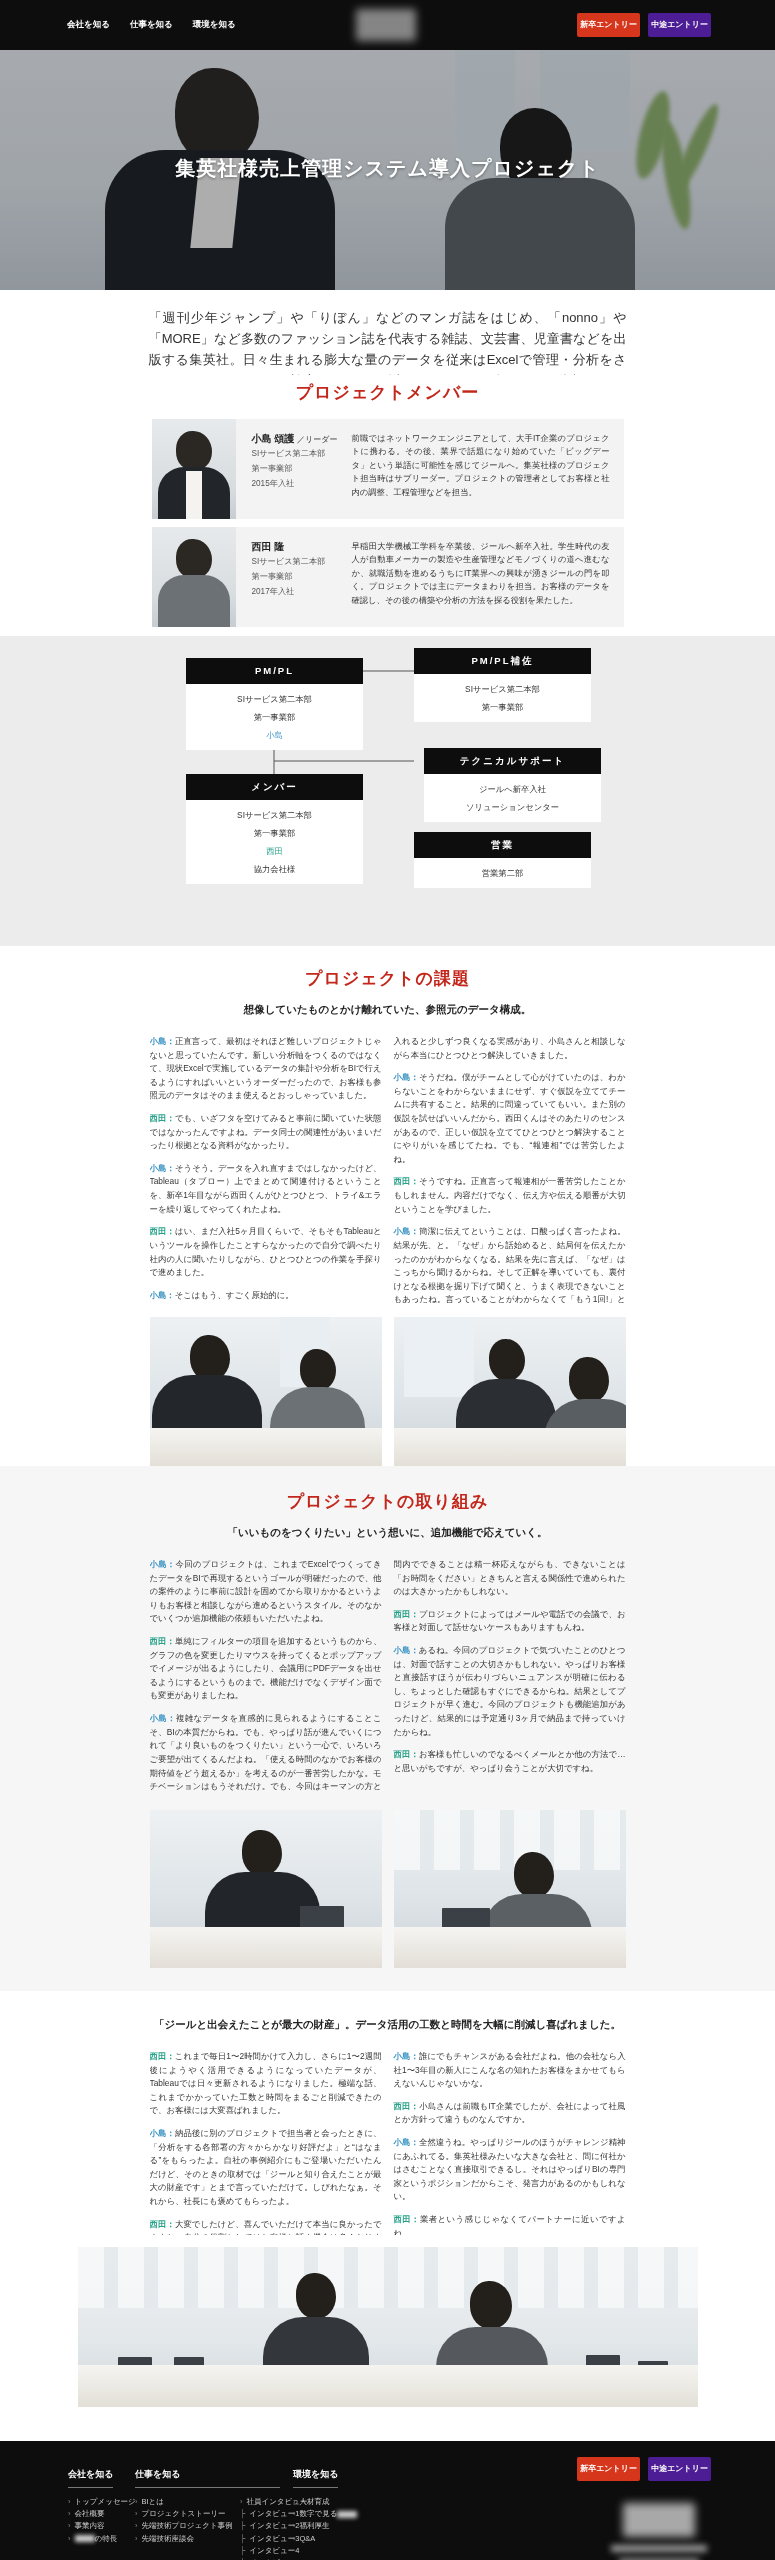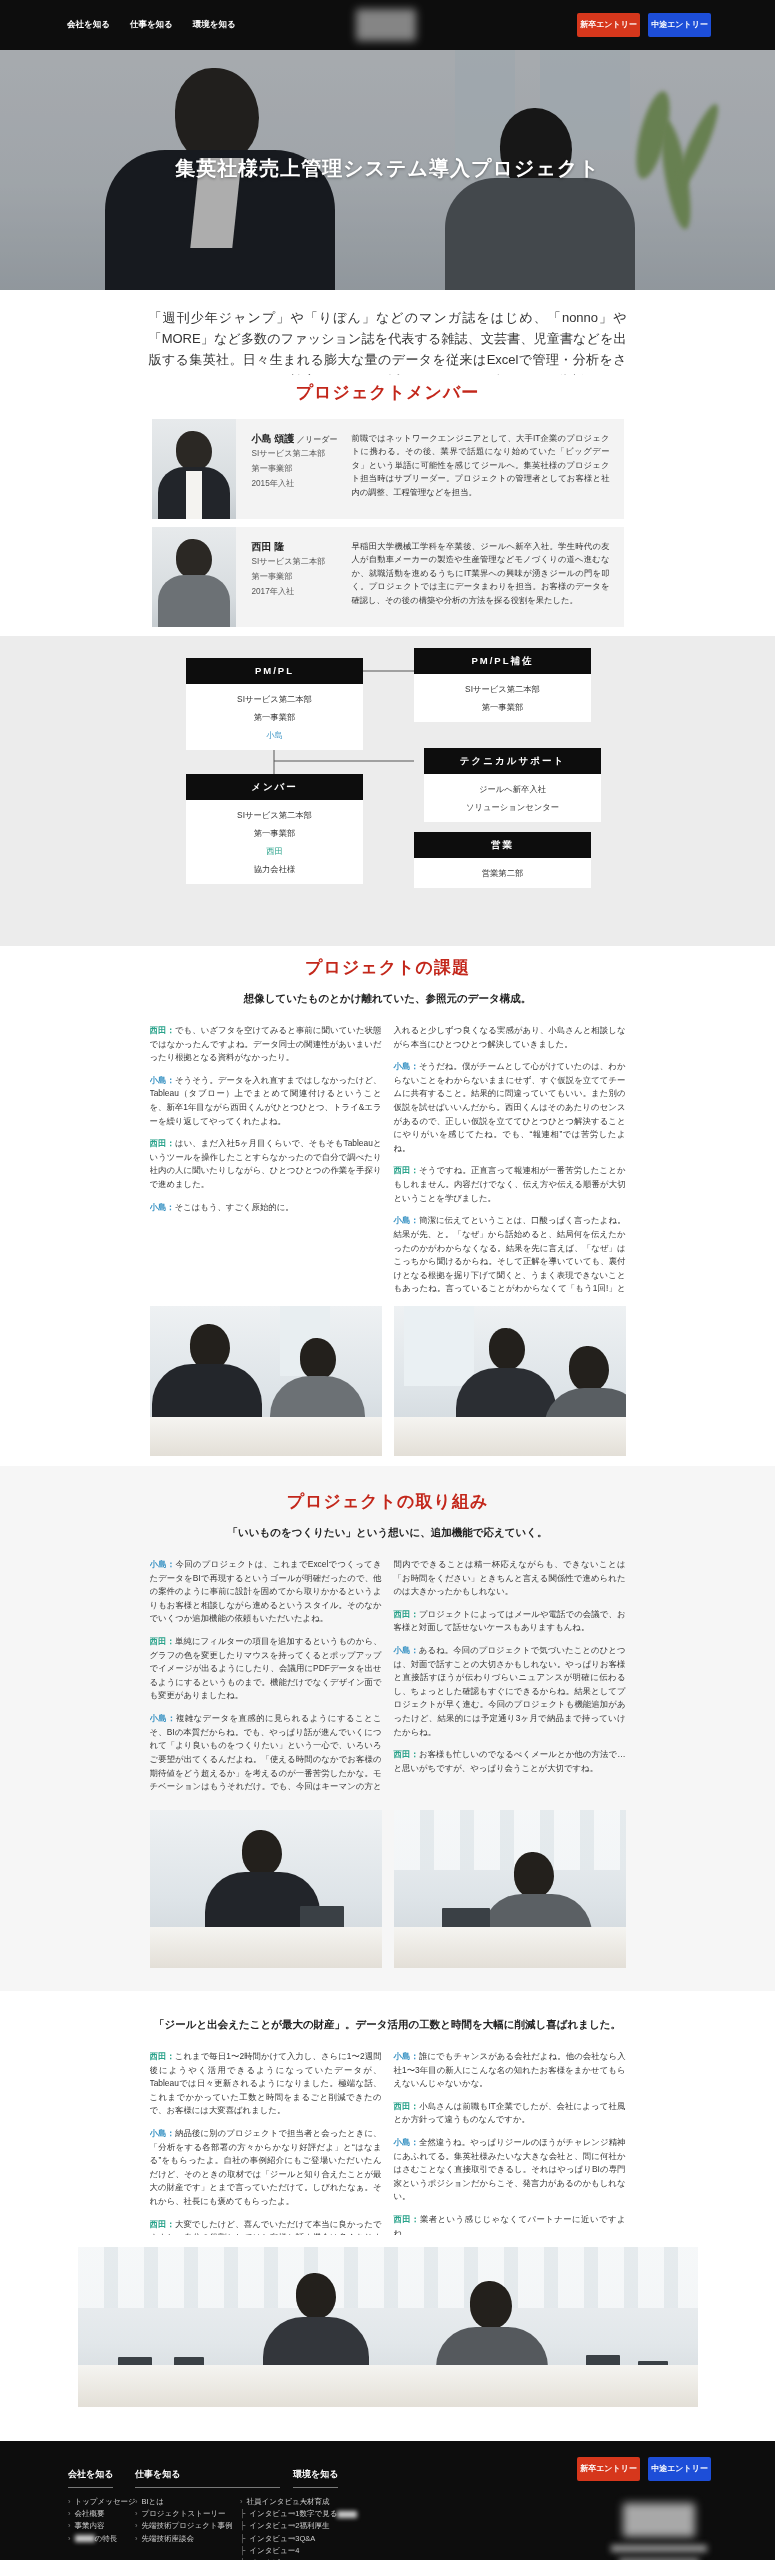--- a/index.html
+++ b/index.html
@@ -15,21 +15,21 @@
   .nav { height:50px; background:#0d0d0d; position:relative; display:flex; align-items:center; }
   .nav-links { display:flex; gap:20px; margin-left:67px; }
   .nav-link { color:#fff; font-size:8.5px; font-weight:bold; text-decoration:none; cursor:pointer; }
   .nav-logo { position:absolute; left:356px; top:9px; width:60px; height:32px; }
   .blurblock { background:#cfcfcf; filter:blur(4px); opacity:.85; border-radius:2px; }
   .nav-logo .blurblock { width:100%; height:100%; background:#9a9a9a; }
   .entry-btns { position:absolute; right:64px; top:13px; display:flex; gap:8px; }
   .btn { display:inline-block; width:63px; height:24px; line-height:24px; text-align:center;
          color:#fff; font-size:8px; font-weight:bold; border-radius:2px; cursor:pointer; }
   .btn-new { background:#d6371c; }
-  .btn-mid { background:#1d4ed8; }
+  .btn-mid { background:#4c1d95; }
 
   
   .hero { height:240px; position:relative; background:linear-gradient(180deg,#e9edf0 0%,#dfe5e9 55%,#c9d1d6 100%); }
   .hero .pane { position:absolute; background:#dde8ee; opacity:.8; }
   .hero .p1 { left:455px; top:0; width:60px; height:120px; }
   .hero .p2 { left:540px; top:0; width:90px; height:100px; }
   .hero .fig { position:absolute; }
   .m1-head { left:175px; top:18px; width:84px; height:96px; background:#2a2620; border-radius:46% 54% 50% 50%; }
   .m1-body { left:105px; top:100px; width:230px; height:145px; background:#1c1f23; border-radius:60px 60px 0 0; }
   .m1-shirt { left:195px; top:108px; width:42px; height:90px; background:#f2f1ee; transform:skewX(-6deg); }
@@ -79,21 +79,21 @@
   .oline { text-align:center; font-size:8.3px; line-height:18px; color:#333; }
   .oline.k { color:#3d95c5; cursor:pointer; }
   .oline.n { color:#2aa38b; cursor:pointer; }
   .ob-pmpl { left:186px; top:10px; }
   .ob-hosa { left:414px; top:0; }
   .ob-tech { left:424px; top:100px; }
   .ob-member { left:186px; top:126px; }
   .ob-sales { left:414px; top:184px; }
 
   
-  .sec1 { height:520px; background:#fff; padding-top:10px; }
+  .sec1 { height:520px; background:#fff; padding-top:21px; }
   .sec2 { height:525px; background:#f6f6f6; padding-top:24px; }
   .sec3 { height:450px; background:#fff; padding-top:14px; }
   .dialogue { width:476px; margin:18px auto 0 auto; display:flex; gap:12px; overflow:hidden; }
   .sec1 .dialogue { height:268px; }
   .sec2 .dialogue { height:238px; }
   .sec3 .dialogue { height:185px; }
   .dcol { width:232px; }
   .dlg { font-size:8.4px; line-height:1.62; color:#333; margin-bottom:9px; text-align:justify; }
   .spk { font-weight:bold; }
   .spk.k { color:#3d95c5; }
@@ -250,20 +250,21 @@
         </div>
       </div>
     </div>
 </section>
 
 <section class="sec1">
   <h2 class="red-title">プロジェクトの課題</h2>
   <p class="sub-title">想像していたものとかけ離れていた、参照元のデータ構成。</p>
   <div class="dialogue">
     <div class="dcol">
+        <p class="dlg"><span class="spk k">小島：</span>正直言って、最初はそれほど難しいプロジェクトじゃないと思っていたんです。新しい分析軸をつくるのではなくて、現状Excelで実施しているデータの集計や分析をBIで行えるようにすればいいというオーダーだったので、お客様も参照元のデータはそのまま使えるとおっしゃっていました。</p>
         <p class="dlg"><span class="spk n">西田：</span>でも、いざフタを空けてみると事前に聞いていた状態ではなかったんですよね。データ同士の関連性があいまいだったり根拠となる資料がなかったり。</p>
         <p class="dlg"><span class="spk k">小島：</span>そうそう。データを入れ直すまではしなかったけど、Tableau（タブロー）上でまとめて関連付けるということを、新卒1年目ながら西田くんがひとつひとつ、トライ&amp;エラーを繰り返してやってくれたよね。</p>
         <p class="dlg"><span class="spk n">西田：</span>はい、まだ入社5ヶ月目くらいで、そもそもTableauというツールを操作したことすらなかったので自分で調べたり社内の人に聞いたりしながら、ひとつひとつの作業を手探りで進めました。</p>
         <p class="dlg"><span class="spk k">小島：</span>そこはもう、すごく原始的に。</p>
       </div>
     <div class="dcol">
         <p class="dlg">入れると少しずつ良くなる実感があり、小島さんと相談しながら本当にひとつひとつ解決していきました。</p>
         <p class="dlg"><span class="spk k">小島：</span>そうだね。僕がチームとして心がけていたのは、わからないことをわからないままにせず、すぐ仮説を立ててチームに共有すること。結果的に間違っていてもいい。また別の仮説を試せばいいんだから。西田くんはそのあたりのセンスがあるので、正しい仮説を立ててひとつひとつ解決することにやりがいを感じてたね。でも、“報連相”では苦労したよね。</p>
         <p class="dlg"><span class="spk n">西田：</span>そうですね。正直言って報連相が一番苦労したことかもしれません。内容だけでなく、伝え方や伝える順番が大切ということを学びました。</p>
         <p class="dlg"><span class="spk k">小島：</span>簡潔に伝えてということは、口酸っぱく言ったよね。結果が先、と。「なぜ」から話始めると、結局何を伝えたかったのかがわからなくなる。結果を先に言えば、「なぜ」はこっちから聞けるからね。そして正解を導いていても、裏付けとなる根拠を掘り下げて聞くと、うまく表現できないこともあったね。言っていることがわからなくて「もう1回!」と始めから聞き直したり。</p>

